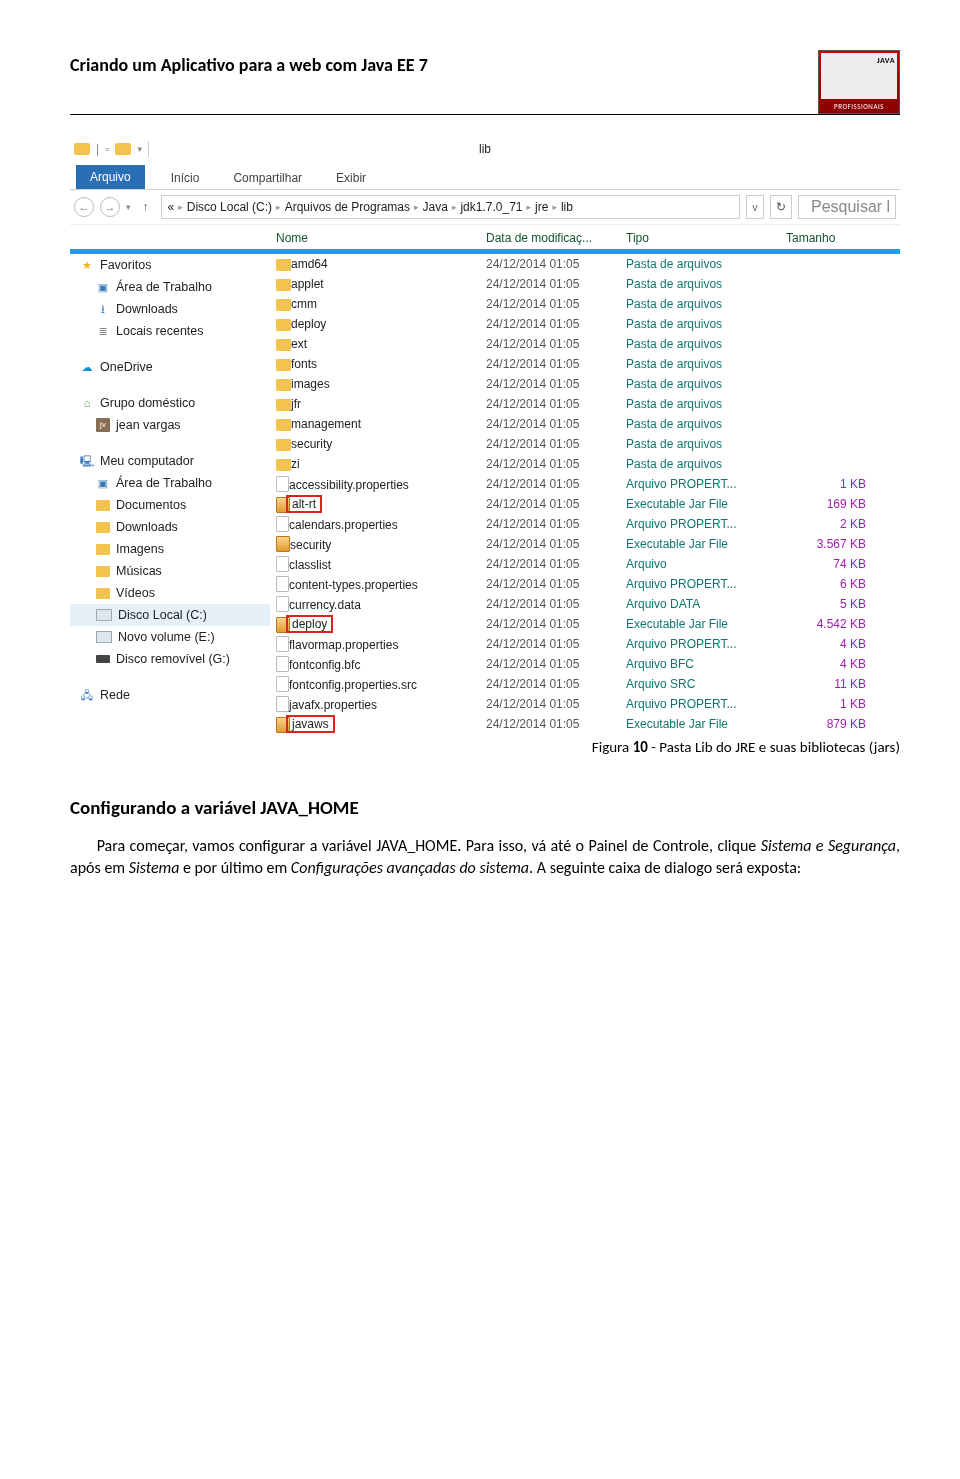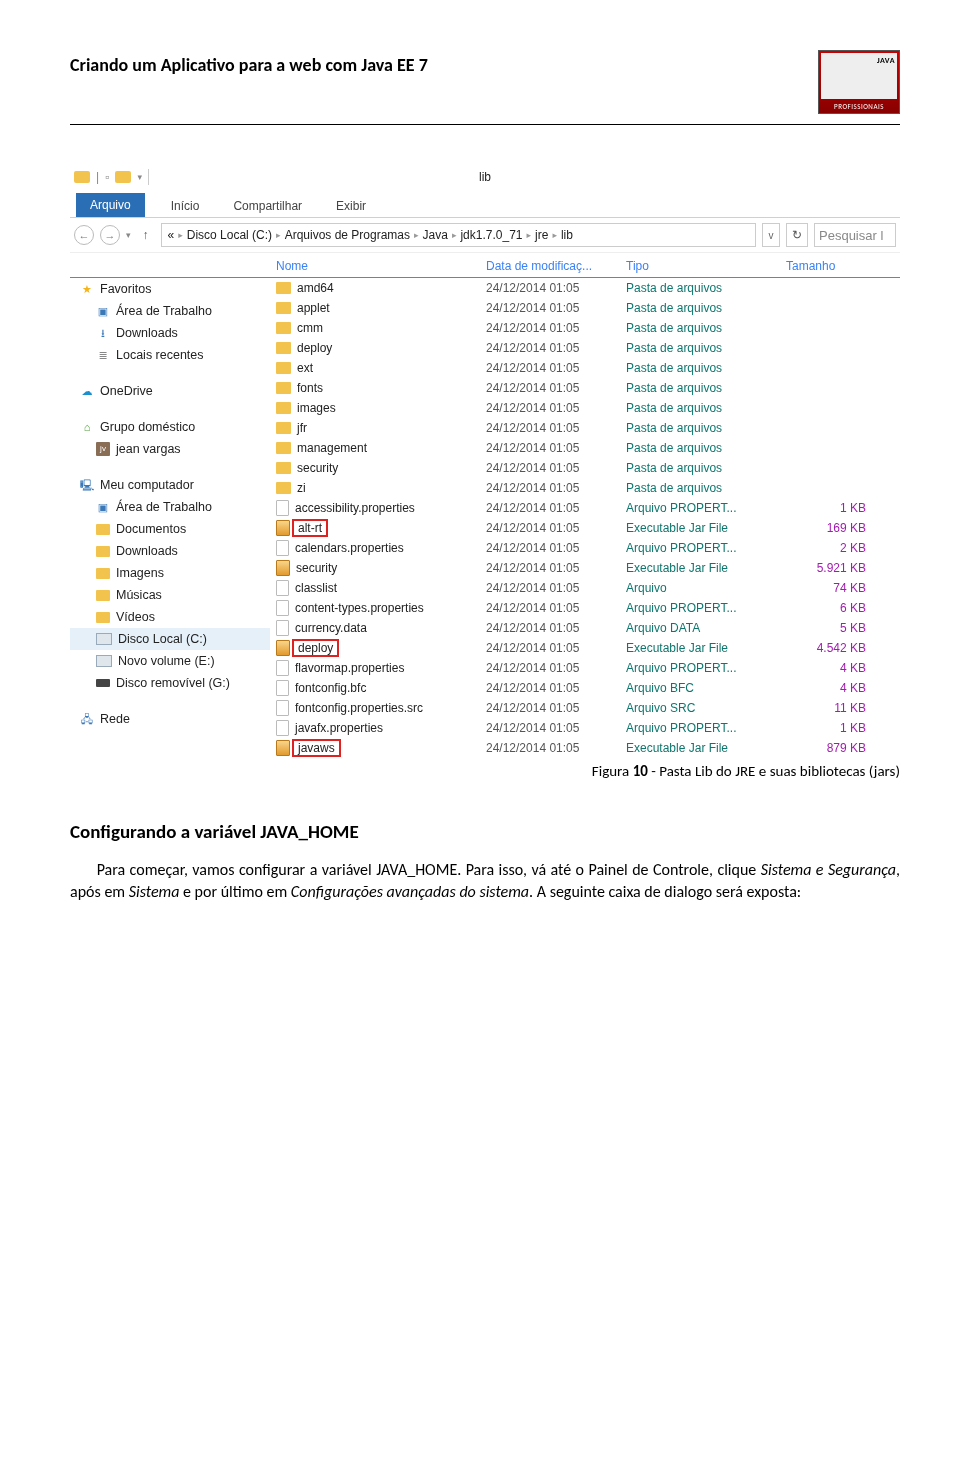--- a/index.html
+++ b/index.html
@@ -1,38 +1,38 @@
 <!DOCTYPE html>
 <html><head>
 <meta charset="utf-8">
 <style>
 html,body{margin:0;padding:0;background:#fff;font-family:Calibri,Arial,sans-serif;color:#000;width:960px}
 .page{padding:50px 60px 20px 70px}
-.hdr{display:flex;justify-content:space-between;align-items:flex-start;border-bottom:1px solid #000;padding-bottom:10px;margin-bottom:40px}
+.hdr{display:flex;justify-content:space-between;align-items:flex-start;border-bottom:1px solid #000;padding-bottom:0;margin-bottom:22px}
 .hdr-title{font-weight:bold;font-size:18px;margin-top:4px}
 .logo{width:80px;height:60px;background:linear-gradient(#c00,#800);border:1px solid #555;position:relative;display:flex;align-items:flex-end;justify-content:center;font-size:7px;color:#fff;letter-spacing:.5px;padding-bottom:2px;overflow:hidden}
 .logo::before{content:"";position:absolute;inset:2px 2px 14px 2px;background:#eee}
 .logo::after{content:"JAVA";position:absolute;top:4px;right:4px;font-size:8px;font-weight:bold;color:#000}
 
 .shot{border:0;background:#fff;padding:0;font-family:"Segoe UI",Arial,sans-serif;font-size:12px;color:#222}
 .qat{height:24px;display:flex;align-items:center;gap:6px;padding-left:4px;position:relative}
 .qat .folder{width:16px;height:12px;background:#f3c44d;border-radius:2px}
 .qat .sep{width:1px;height:16px;background:#ccc}
 .qat-title{position:absolute;left:0;right:0;text-align:center;font-size:12px;color:#222;pointer-events:none}
 .ribbon{display:flex;align-items:flex-end;height:28px;gap:18px;padding-left:6px;border-bottom:1px solid #d0d0d0}
 .ribbon .tab{font-size:12px;color:#444;padding:4px 8px}
 .ribbon .tab.file{background:#2a6fb5;color:#fff;padding:5px 14px}
 .navrow{display:flex;align-items:center;height:30px;gap:6px;padding:2px 4px;border-bottom:1px solid #eee}
 .circ{width:18px;height:18px;border:1px solid #bbb;border-radius:50%;display:flex;align-items:center;justify-content:center;font-size:11px;color:#777}
 .upbtn{width:18px;height:18px;display:flex;align-items:center;justify-content:center;color:#555}
 .addr{flex:1;height:22px;border:1px solid #ccc;display:flex;align-items:center;padding:0 6px;font-size:12px;gap:4px;overflow:hidden}
 .addr .tri{color:#999;font-size:9px}
 .refresh{width:20px;height:22px;border:1px solid #ccc;display:flex;align-items:center;justify-content:center;color:#555}
-.search{width:72px;height:22px;border:1px solid #ccc;display:flex;align-items:center;padding:0 4px;font-size:13px;color:#888;white-space:nowrap;overflow:hidden}
-.cols{display:flex;padding:6px 0 4px 0;border-bottom:1px solid #0ea5e9;color:#3b82f6}
+.search{width:72px;height:22px;border:1px solid #ccc;display:flex;align-items:center;padding:0 12px;font-size:16px;color:#888;white-space:nowrap;overflow:hidden}
+.cols{display:flex;padding:6px 0 4px 0;border-bottom:5px solid #0ea5e9;color:#14532d}
 .cols .pad{width:200px}
 .cols .n{width:210px;padding-left:6px}
 .cols .d{width:140px}
 .cols .t{width:160px}
 .cols .s{width:80px;text-align:left;padding-right:10px}
 .body{display:flex}
 .side{width:200px;font-size:12.5px;line-height:22px}
 .side .it{display:flex;align-items:center;gap:6px;padding-left:26px}
 .side .head{font-weight:normal;padding-left:10px;display:flex;align-items:center;gap:6px}
 .side .sel{background:#e6f0f8}
@@ -40,21 +40,21 @@
 .ic.star{color:#f5b419}
 .ic.fold{width:14px;height:11px;background:#f3c44d;border-radius:1px}
 .ic.sky{color:#1a90d0}
 .ic.net{color:#55a040}
 .ic.user{background:#8a6d55;color:#fff;font-size:8px;border-radius:1px}
 .ic.pc{color:#3a78b8}
 .ic.hd{width:14px;height:10px;background:#dfe6ec;border:1px solid #9ab}
 .ic.usb{width:14px;height:8px;background:#444;border-radius:1px}
 .list{flex:1}
 .row{display:flex;align-items:center;height:20px;font-size:12px}
-.row .n{width:210px;display:flex;align-items:center;gap:6px;padding-left:6px;position:relative}
+.row .n{width:210px;display:flex;align-items:flex-end;padding-left:6px;position:relative}
 .row .d{width:140px;color:#555}
 .row .t{width:160px;color:#0f766e}
 .row .s{width:80px;text-align:right;color:#a21caf;padding-right:10px}
 .fico{width:15px;height:12px;background:#f3c44d;border-radius:1px;flex:0 0 auto}
 .fico.doc{background:#fff;border:1px solid #bbb;height:14px;width:11px}
 .fico.jar{background:linear-gradient(#f9d58a,#e29a2e);border:1px solid #b8791a;height:14px;width:12px}
 .mark{border:2px solid #d22;border-radius:0;padding:0 4px;margin-left:-4px}
 .caption{text-align:right;font-size:15px;padding:4px 0 40px 0}
 .caption b{font-weight:bold}
 h2.sec{font-size:19px;font-weight:bold;margin:0 0 14px 0}
@@ -330,21 +330,21 @@
             <div class="t">Arquivo PROPERT...</div>
             <div class="s">2 KB</div>
           </div>
           <div class="row">
             <div class="n">
               <span class="fico jar"></span>
               <span>security</span>
             </div>
             <div class="d">24/12/2014 01:05</div>
             <div class="t">Executable Jar File</div>
-            <div class="s">5.921 KB</div>
+            <div class="s">3.567 KB</div>
           </div>
           <div class="row">
             <div class="n">
               <span class="fico doc"></span>
               <span>classlist</span>
             </div>
             <div class="d">24/12/2014 01:05</div>
             <div class="t">Arquivo</div>
             <div class="s">74 KB</div>
           </div>

